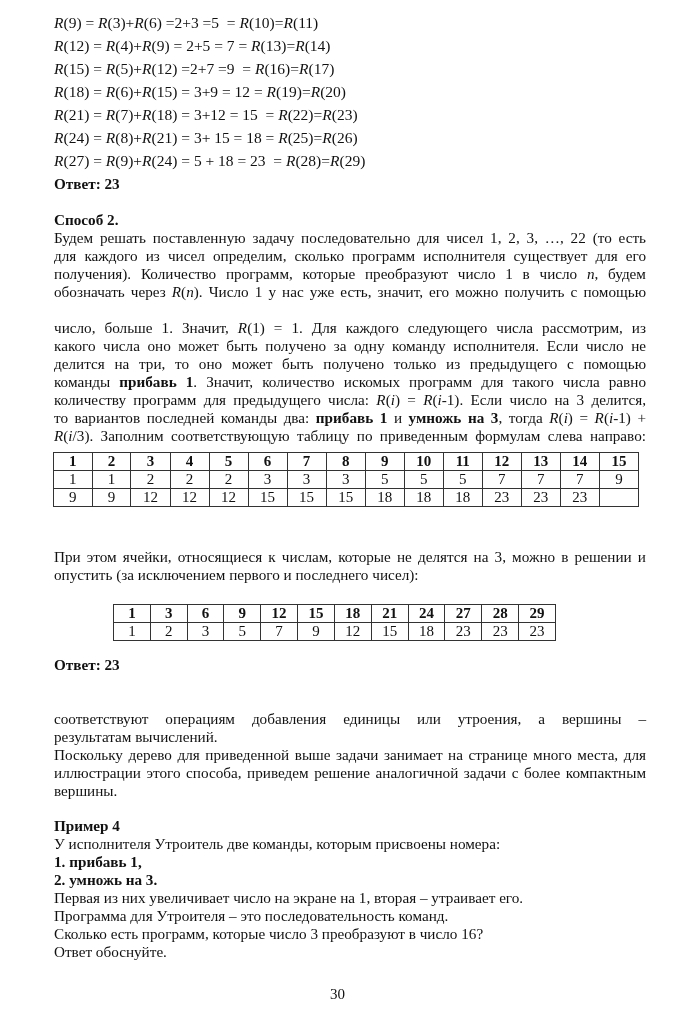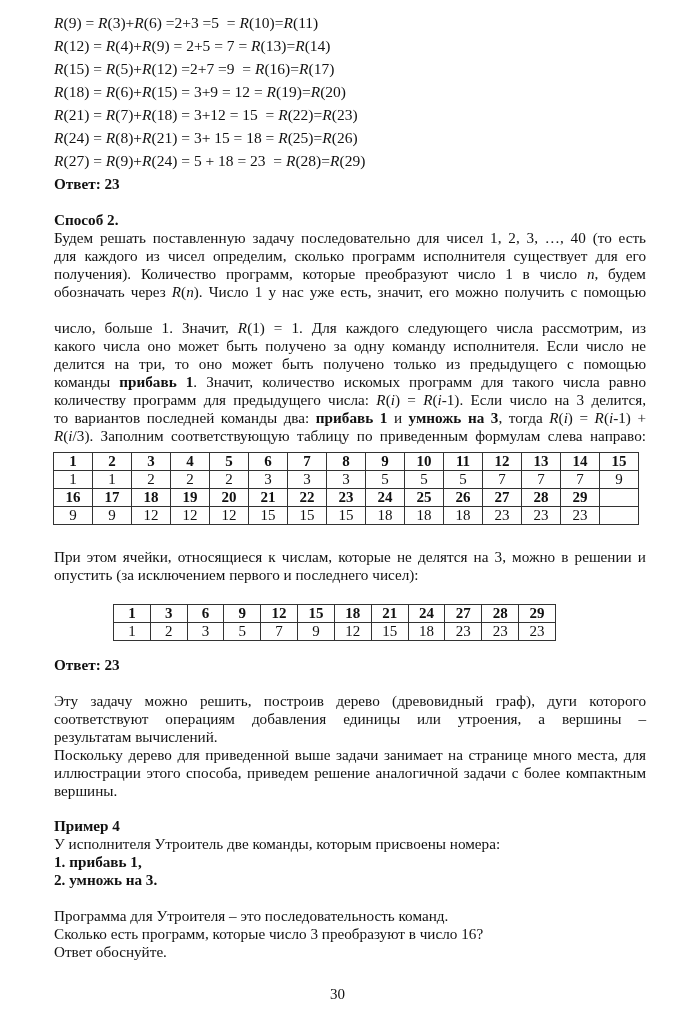--- a/index.html
+++ b/index.html
@@ -53,21 +53,21 @@
   </div>
   <div class="line eq" style="top:129px">
     <i>R</i>(24) = <i>R</i>(8)+<i>R</i>(21) = 3+ 15 = 18 = <i>R</i>(25)=<i>R</i>(26)
   </div>
   <div class="line eq" style="top:152px">
     <i>R</i>(27) = <i>R</i>(9)+<i>R</i>(24) = 5 + 18 = 23 &nbsp;= <i>R</i>(28)=<i>R</i>(29)
   </div>
   <div class="line bold" style="top:175px">Ответ: 23</div>
 
   <div class="line bold" style="top:211px">Способ 2.</div>
-  <div class="just" style="top:229px">Будем решать поставленную задачу последовательно для чисел 1, 2, 3, …, 40 (то есть</div>
+  <div class="just" style="top:229px">Будем решать поставленную задачу последовательно для чисел 1, 2, 3, …, 22 (то есть</div>
   <div class="just" style="top:247px">для каждого из чисел определим, сколько программ исполнителя существует для его</div>
   <div class="just" style="top:265px">получения). Количество программ, которые преобразуют число 1 в число <i>n</i>, будем</div>
   <div class="just" style="top:283px">обозначать через <i>R</i>(<i>n</i>). Число 1 у нас уже есть, значит, его можно получить с помощью</div>
   <div class="just" style="top:319px">число, больше 1. Значит, <i>R</i>(1) = 1. Для каждого следующего числа рассмотрим, из</div>
   <div class="just" style="top:337px">какого числа оно может быть получено за одну команду исполнителя. Если число не</div>
   <div class="just" style="top:355px">делится на три, то оно может быть получено только из предыдущего с помощью</div>
   <div class="just" style="top:373px">команды <b>прибавь 1</b>. Значит, количество искомых программ для такого числа равно</div>
   <div class="just" style="top:391px">количеству программ для предыдущего числа: <i>R</i>(<i>i</i>) = <i>R</i>(<i>i</i>-1). Если число на 3 делится,</div>
   <div class="just" style="top:409px">то вариантов последней команды два: <b>прибавь 1</b> и <b>умножь на 3</b>, тогда <i>R</i>(<i>i</i>) = <i>R</i>(<i>i</i>-1) +</div>
   <div class="just" style="top:427px"><i>R</i>(<i>i</i>/3). Заполним соответствующую таблицу по приведенным формулам слева направо:</div>
@@ -100,37 +100,20 @@
           <td>3</td>
           <td>3</td>
           <td>3</td>
           <td>5</td>
           <td>5</td>
           <td>5</td>
           <td>7</td>
           <td>7</td>
           <td>7</td>
           <td>9</td>
-        </tr>
-        <tr class="hdr">
-          <td>16</td>
-          <td>17</td>
-          <td>18</td>
-          <td>19</td>
-          <td>20</td>
-          <td>21</td>
-          <td>22</td>
-          <td>23</td>
-          <td>24</td>
-          <td>25</td>
-          <td>26</td>
-          <td>27</td>
-          <td>28</td>
-          <td>29</td>
-          <td></td>
         </tr>
         <tr class="val">
           <td>9</td>
           <td>9</td>
           <td>12</td>
           <td>12</td>
           <td>12</td>
           <td>15</td>
           <td>15</td>
           <td>15</td>
@@ -176,29 +159,29 @@
           <td>18</td>
           <td>23</td>
           <td>23</td>
           <td>23</td>
         </tr>
       </tbody>
     </table>
 
   <div class="line bold" style="top:656px">Ответ: 23</div>
 
-  <div class="just" style="top:692px">Эту задачу можно решить, построив дерево (древовидный граф), дуги которого</div>
   <div class="just" style="top:710px">соответствуют операциям добавления единицы или утроения, а вершины –</div>
   <div class="just last" style="top:728px">результатам вычислений.</div>
   <div class="just" style="top:764px">иллюстрации этого способа, приведем решение аналогичной задачи с более компактным</div>
   <div class="just" style="top:746px">Поскольку дерево для приведенной выше задачи занимает на странице много места, для</div>
   <div class="just last" style="top:782px">вершины.</div>
 
   <div class="line bold" style="top:817px">Пример 4</div>
   <div class="line" style="top:835px">У исполнителя Утроитель две команды, которым присвоены номера:</div>
   <div class="line bold" style="top:853px">1. прибавь 1,</div>
   <div class="line bold" style="top:871px">2. умножь на 3.</div>
+  <div class="line" style="top:889px">Первая из них увеличивает число на экране на 1, вторая – утраивает его.</div>
   <div class="line" style="top:907px">Программа для Утроителя – это последовательность команд.</div>
   <div class="line" style="top:925px">Сколько есть программ, которые число 3 преобразуют в число 16?</div>
   <div class="line" style="top:943px">Ответ обоснуйте.</div>
 
   <div class="pagenum">30</div>
 </div>
 
 </body></html>

